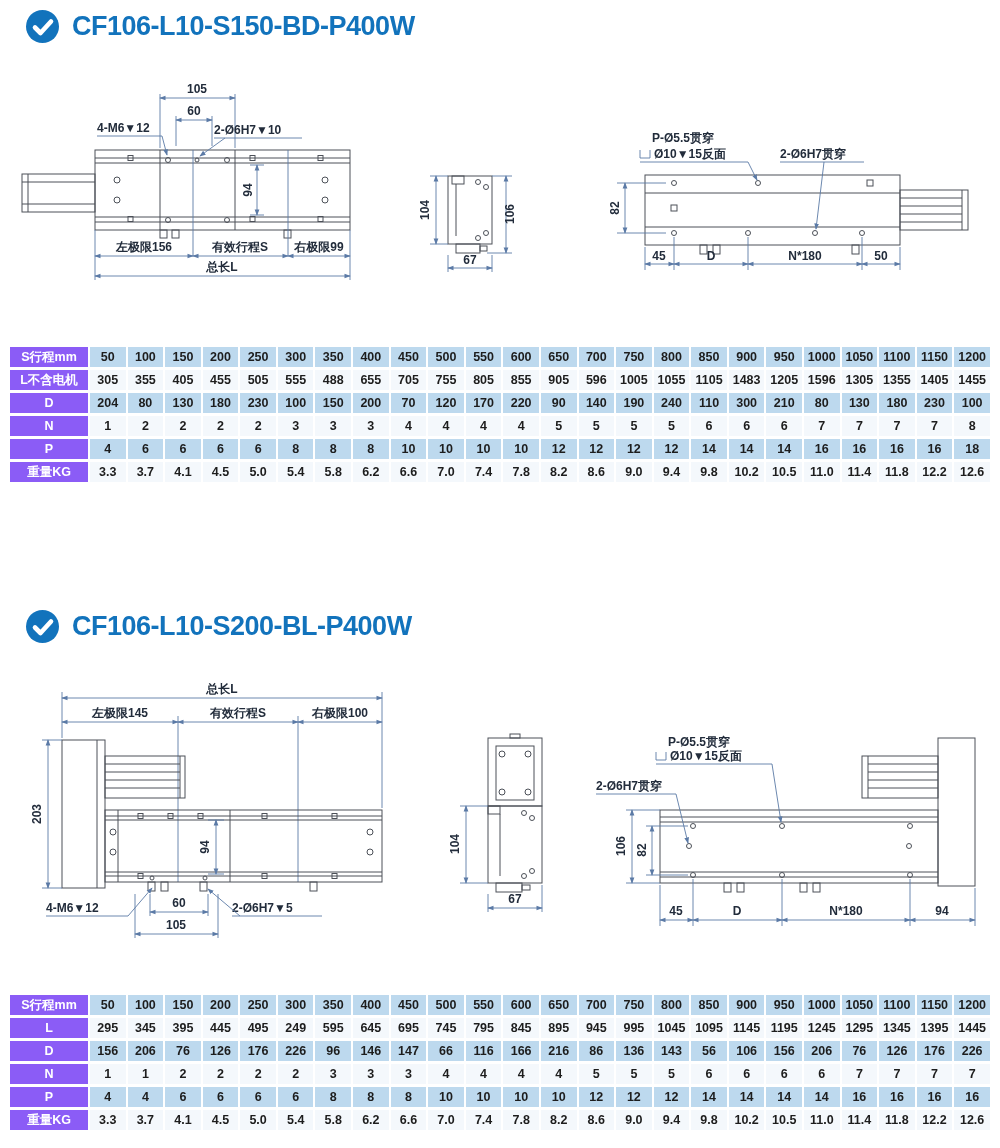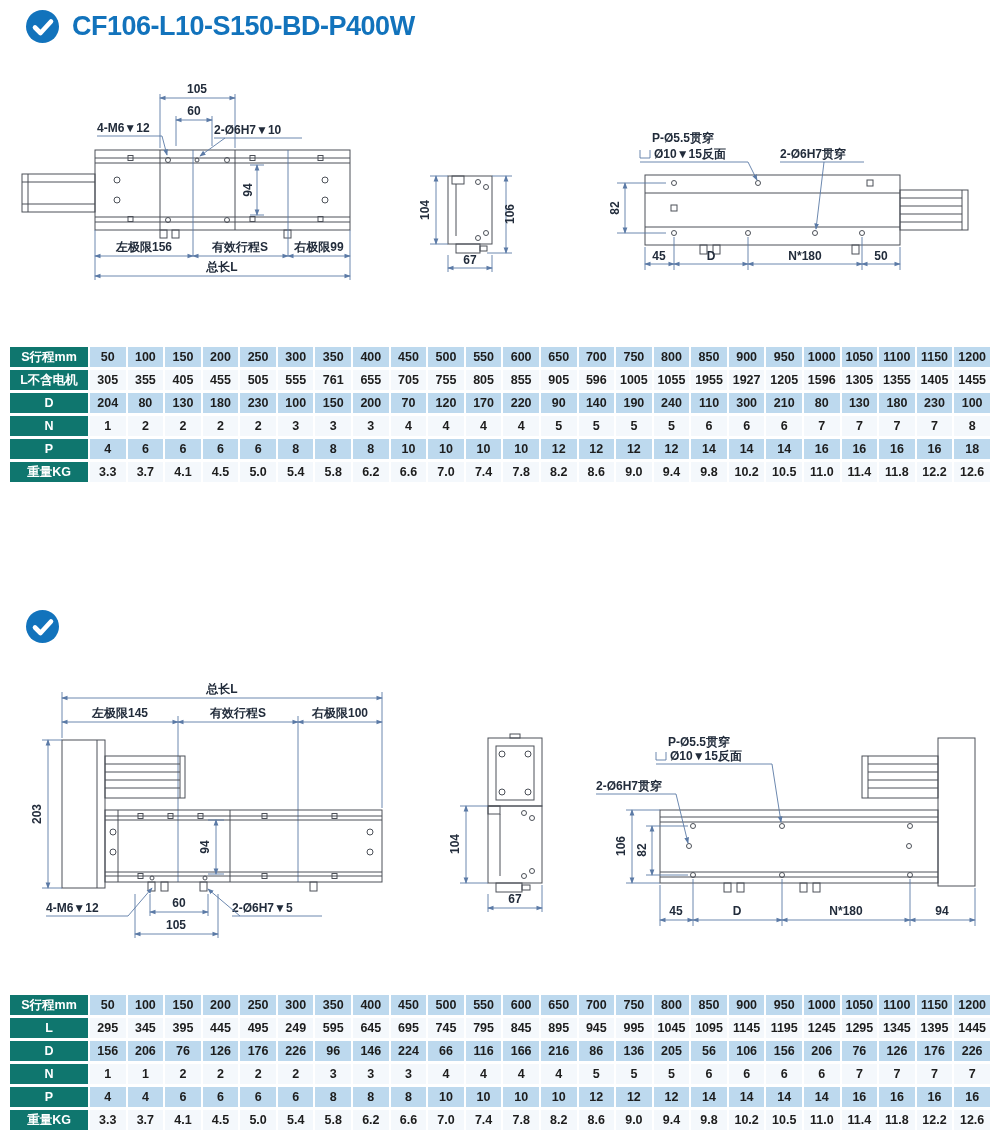--- a/index.html
+++ b/index.html
@@ -13,21 +13,21 @@
     font-size:27px; font-weight:bold; color:#1273bc; letter-spacing:-0.5px;
     font-family:"Liberation Sans", sans-serif;
   }
   .drawing { position:absolute; left:0; }
   .pl { stroke:#4c5058; stroke-width:1; fill:none; }
   .dm { stroke:#5b7aa6; stroke-width:0.9; fill:none; }
   .dt { font-family:"Liberation Sans", sans-serif; font-size:12px; font-weight:bold; fill:#222c3b; }
   .tbl-wrap { position:absolute; left:8px; width:984px; }
   table.spec { border-collapse:separate; border-spacing:2px 3px; table-layout:fixed; width:100%; }
   table.spec th {
-    background:#0f766e; color:#ffffff; font-size:12.5px; font-weight:bold;
+    background:#8b5cf6; color:#ffffff; font-size:12.5px; font-weight:bold;
     height:20px; padding:0; text-align:center;
   }
   table.spec td {
     background:#bdd9ee; color:#1d1d1d; font-size:12.5px; font-weight:bold;
     height:20px; padding:0; text-align:center;
   }
   table.spec tr:nth-child(even) td { background:#f4f8fc; }
 </style>
 </head>
 <body>
@@ -236,32 +236,32 @@
             <td>1200</td>
           </tr>
           <tr>
             <th>L不含电机</th>
             <td>305</td>
             <td>355</td>
             <td>405</td>
             <td>455</td>
             <td>505</td>
             <td>555</td>
-            <td>761</td>
+            <td>488</td>
             <td>655</td>
             <td>705</td>
             <td>755</td>
             <td>805</td>
             <td>855</td>
             <td>905</td>
             <td>596</td>
             <td>1005</td>
             <td>1055</td>
-            <td>1955</td>
-            <td>1927</td>
+            <td>1105</td>
+            <td>1483</td>
             <td>1205</td>
             <td>1596</td>
             <td>1305</td>
             <td>1355</td>
             <td>1405</td>
             <td>1455</td>
           </tr>
           <tr>
             <th>D</th>
             <td>204</td>
@@ -374,20 +374,21 @@
     </table>
   </div>
 
   <div class="sec-title" style="top:610px;">
     <span style="display:inline-flex;">
       <svg width="33" height="33" viewBox="0 0 33 33">
         <circle cx="16.5" cy="16.5" r="16.5" fill="#1273bc"></circle>
         <path d="M9 17.5 L14.5 23 L25 11.5" stroke="#ffffff" stroke-width="4.6" fill="none" stroke-linecap="round" stroke-linejoin="round"></path>
       </svg>
     </span>
+    <span class="ttl">CF106-L10-S200-BL-P400W</span>
   </div>
 
   <svg class="drawing" style="top:676px;" width="1000" height="270" viewBox="0 0 1000 270">
 
     <g>
 
       <line class="dm" x1="62" y1="16" x2="62" y2="62"></line>
       <line class="dm" x1="382" y1="16" x2="382" y2="132"></line>
       <line class="dm" x1="62" y1="22" x2="382" y2="22" marker-start="url(#arw)" marker-end="url(#arw)"></line>
       <text class="dt" x="222" y="17" text-anchor="middle">总长L</text>
@@ -615,28 +616,28 @@
           <tr>
             <th>D</th>
             <td>156</td>
             <td>206</td>
             <td>76</td>
             <td>126</td>
             <td>176</td>
             <td>226</td>
             <td>96</td>
             <td>146</td>
-            <td>224</td>
+            <td>147</td>
             <td>66</td>
             <td>116</td>
             <td>166</td>
             <td>216</td>
             <td>86</td>
             <td>136</td>
-            <td>205</td>
+            <td>143</td>
             <td>56</td>
             <td>106</td>
             <td>156</td>
             <td>206</td>
             <td>76</td>
             <td>126</td>
             <td>176</td>
             <td>226</td>
           </tr>
           <tr>

